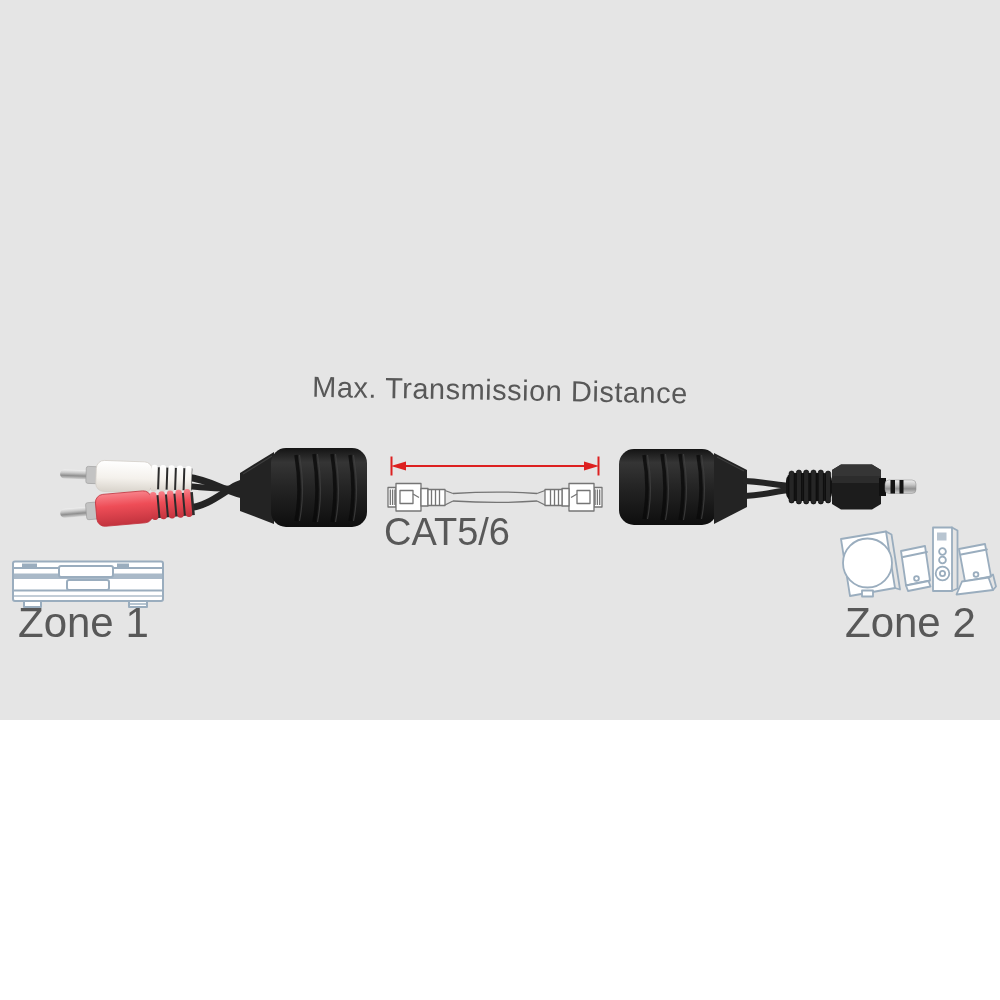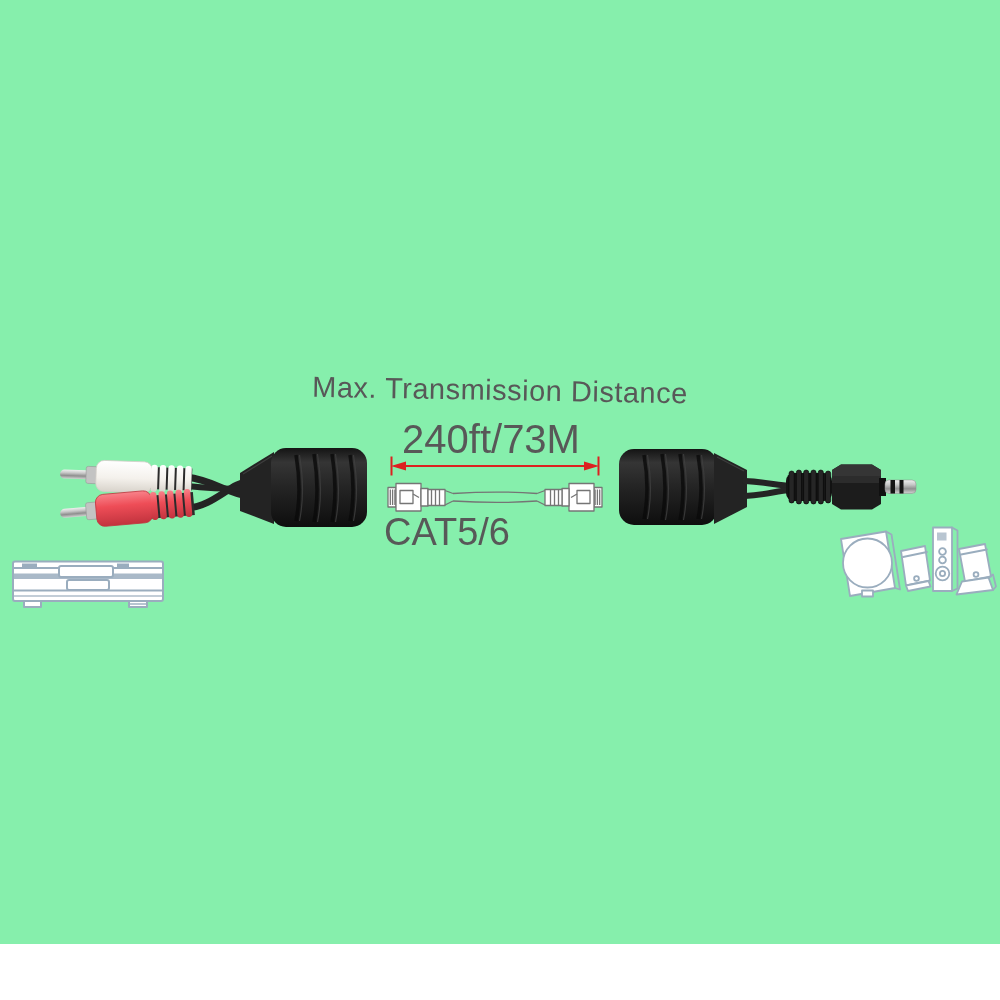--- a/index.html
+++ b/index.html
@@ -1,37 +1,38 @@
 <!DOCTYPE html>
 <html style="--c-label_text: #585858; --c-dimension_arrow_red: #dd2020; --c-line_art_blue: #9aadbe; --c-cable_art_gray: #757575; --c-balun_black: #1e1e1e; --c-cable_black: #242424; --c-rca_white_plug: #f6f3ef; --c-rca_red_plug: #ee4d57; --c-metal_silver: #bcbcbc;"><head>
 <meta charset="utf-8">
 <style>
   html,body{margin:0;padding:0;background:#ffffff;}
   .canvas{
-    position:relative;width:1000px;height:944px;background:#86efac;overflow:hidden;
+    position:relative;width:1000px;height:720px;background:#e5e5e5;overflow:hidden;
     font-family:"Liberation Sans",sans-serif;
     text-decoration:underline;
   }
   .lbl{position:absolute;color:var(--c-label_text,#585858);white-space:nowrap;line-height:1;}
   .lbl-max{top:376px;left:0;width:1000px;text-align:center;font-size:29px;letter-spacing:.5px;transform:rotate(1deg);}
   .lbl-dist{top:419px;left:391px;width:200px;text-align:center;font-size:40px;}
   .lbl-cat{top:513px;left:384px;width:200px;text-align:left;font-size:38px;}
   .lbl-zone1{top:602px;left:18px;font-size:42px;}
   .lbl-zone2{top:602px;left:845px;font-size:42px;}
   svg{position:absolute;top:0;left:0;}
   .blue{stroke:var(--c-line_art_blue,#9aadbe);}
 </style>
 </head>
 <body>
 
 <div class="canvas">
 
   <div class="lbl lbl-max">Max. Transmission Distance</div>
-  <div class="lbl lbl-dist">240ft/73M</div>
   <div class="lbl lbl-cat">CAT5/6</div>
+  <div class="lbl lbl-zone1">Zone 1</div>
+  <div class="lbl lbl-zone2">Zone 2</div>
 
   <svg width="1000" height="1000" viewBox="0 0 1000 1000">
     <defs>
       <linearGradient id="balunGrad" x1="0" y1="0" x2="0" y2="1">
         <stop offset="0" stop-color="#141414"></stop>
           <stop offset="0.18" stop-color="#353535"></stop>
         <stop offset="0.5" stop-color="#242424"></stop>
           <stop offset="1" stop-color="#0e0e0e"></stop>
       </linearGradient>
       <linearGradient id="metalGrad" x1="0" y1="0" x2="0" y2="1">

